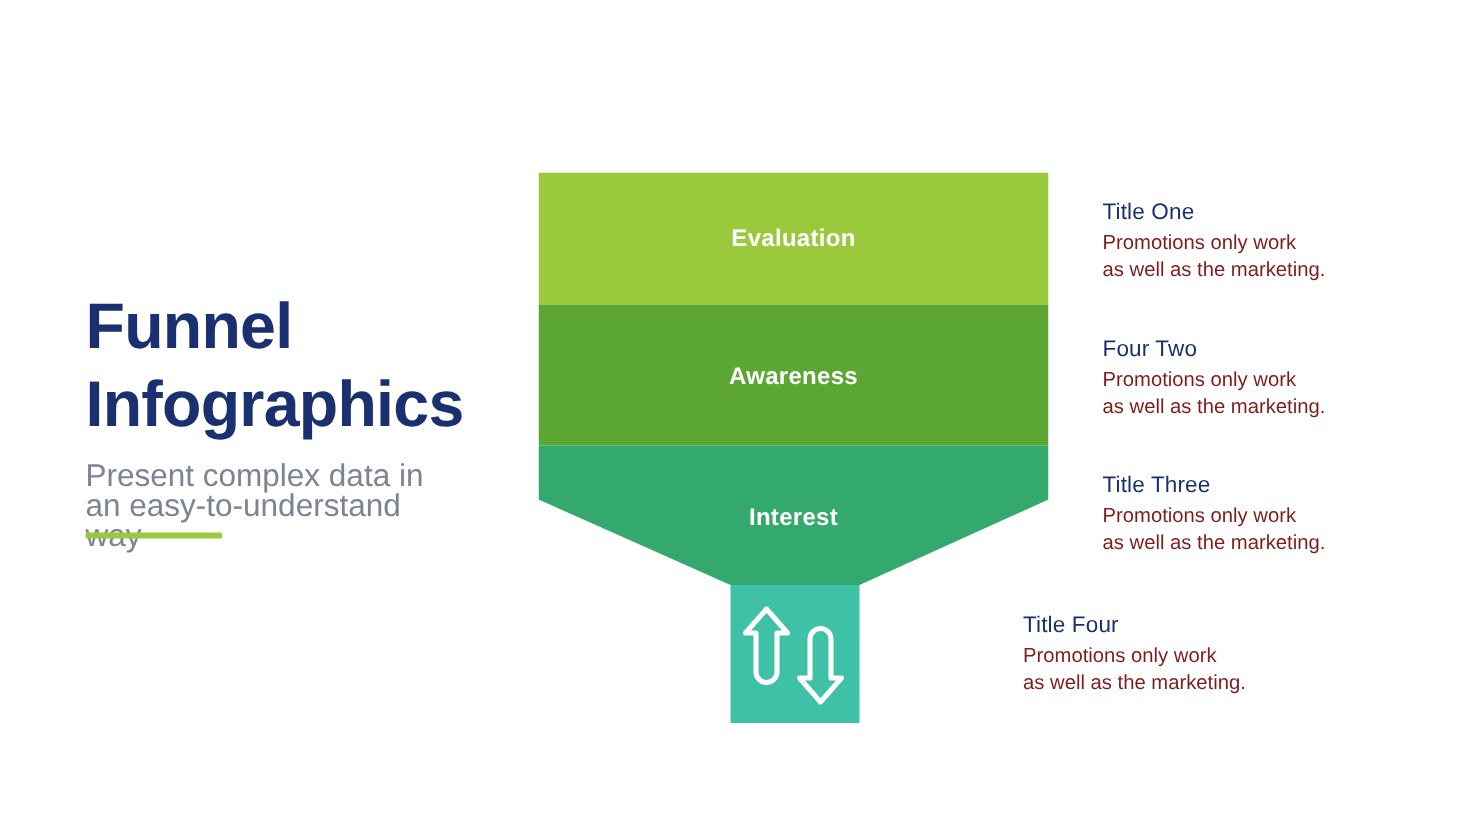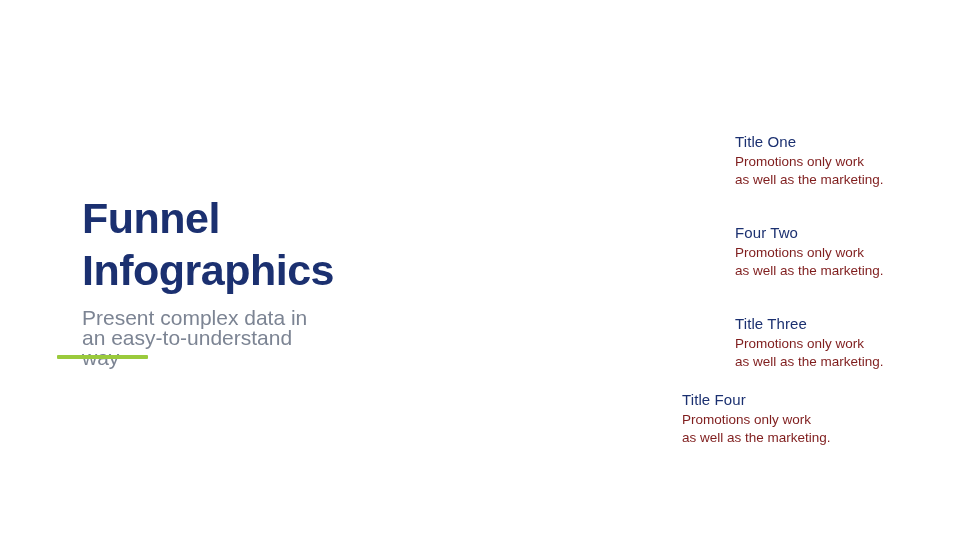--- a/index.html
+++ b/index.html
@@ -22,21 +22,20 @@
     height: 551px;
     background: #ffffff;
   }
 
   
   .heading-block {
     position: absolute;
     left: 57px;
     top: 192px;
     width: 290px;
-    margin-left: 25px;
   }
   .page-title {
     font-size: 43px;
     line-height: 52px;
     font-weight: bold;
     color: #1B3070;
     letter-spacing: -0.5px;
     margin: 0;
     white-space: pre-line;
   }
@@ -108,34 +107,53 @@
     margin: 0;
     padding-top: 3px;
     font-size: 13.5px;
     line-height: 18px;
     color: #7f1d1d;
     white-space: pre-line;
   }
   .item-1 { left: 735px; top: 133px; }
   .item-2 { left: 735px; top: 224px; }
   .item-3 { left: 735px; top: 315px; }
-  .item-4 { left: 682px; top: 391px; }
+  .item-4 { left: 682px; top: 408px; }
 </style>
 </head>
 <body>
 
 <div class="slide">
 
   <div class="heading-block">
     <h1 class="page-title">Funnel
 Infographics</h1>
     <p class="page-subtitle">Present complex data in an easy-to-understand way</p>
   </div>
   <div class="accent-rule"></div>
 
+  <div class="funnel">
+    <svg width="340" height="368" viewBox="0 0 340 368" xmlns="http://www.w3.org/2000/svg">
+      <rect x="0" y="0" width="340" height="88" fill="#9ACA3C"></rect>
+      <rect x="0" y="88" width="340" height="94" fill="#5CA734"></rect>
+      <polygon points="0,182 340,182 340,218 214,275 128,275 0,218" fill="#34A96E"></polygon>
+      <polygon points="128,275 214,275 214,367 128,367" fill="#3FC1A8"></polygon>
+    </svg>
+
+    <div class="funnel-label label-1">Evaluation</div>
+    <div class="funnel-label label-2">Awareness</div>
+    <div class="funnel-label label-3">Interest</div>
+
+    <svg class="funnel-icon" viewBox="0 0 84 74" xmlns="http://www.w3.org/2000/svg">
+
+      <path d="M24 6 L38 22 L31 22 L31 48 A7 7 0 0 1 17 48 L17 22 L10 22 Z" fill="none" stroke="#ffffff" stroke-width="3.4" stroke-linejoin="round"></path>
+
+      <path d="M60 68 L46 52 L53 52 L53 26 A7 7 0 0 1 67 26 L67 52 L74 52 Z" fill="none" stroke="#ffffff" stroke-width="3.4" stroke-linejoin="round"></path>
+    </svg>
+  </div>
 
   <div class="item item-1">
     <p class="item-title">Title One</p>
     <p class="item-desc">Promotions only work
 as well as the marketing.</p>
   </div>
   <div class="item item-2">
     <p class="item-title">Four Two</p>
     <p class="item-desc">Promotions only work
 as well as the marketing.</p>

